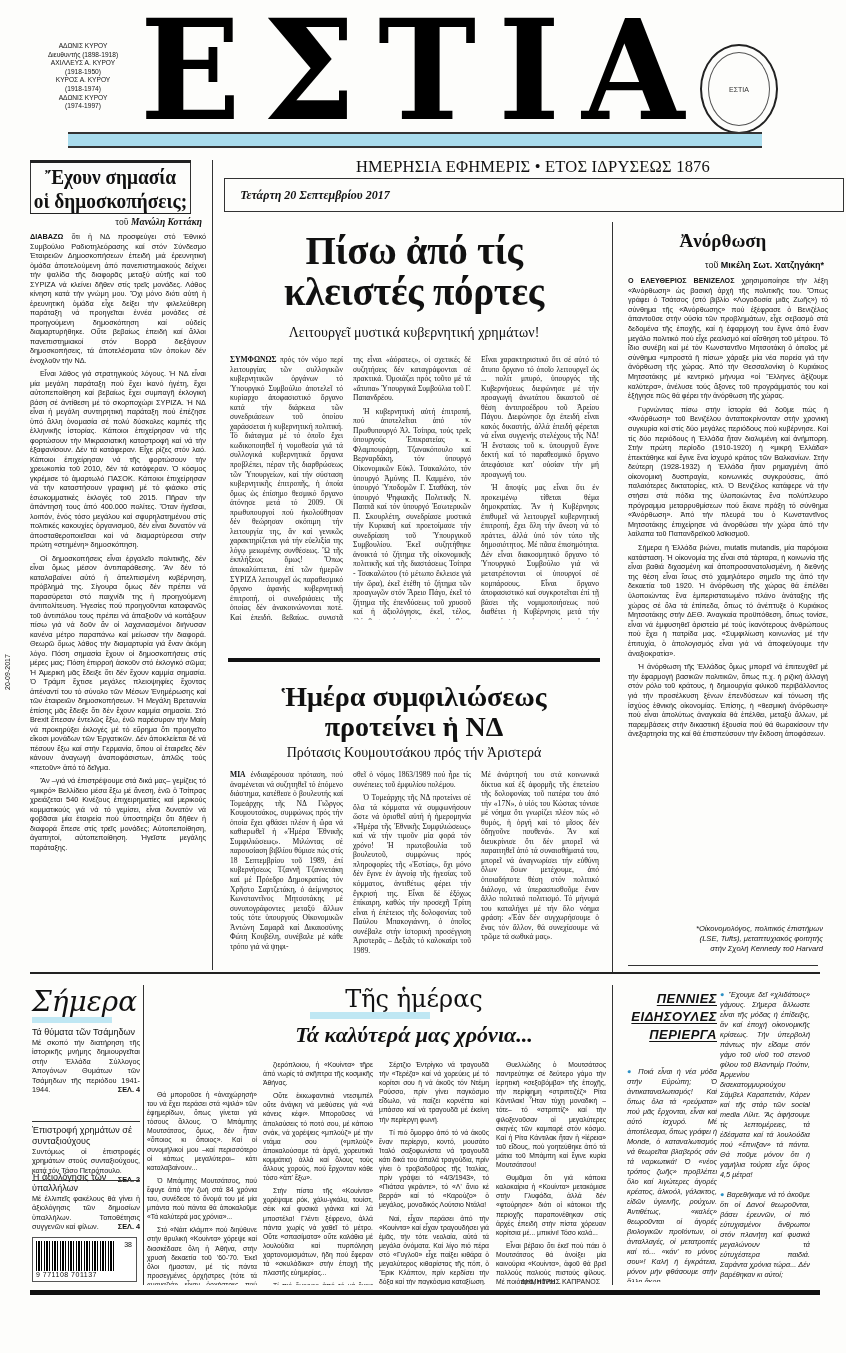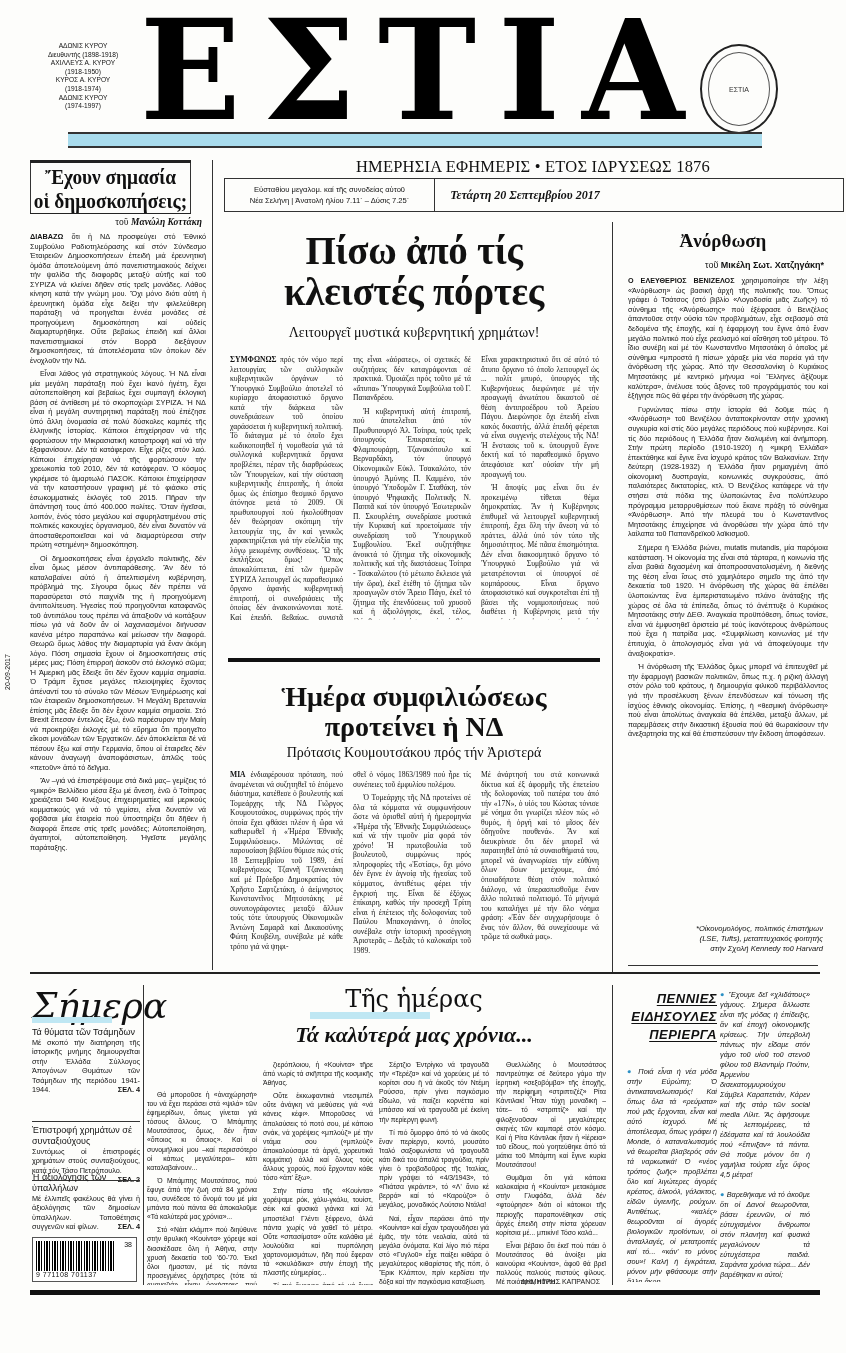--- a/index.html
+++ b/index.html
@@ -54,21 +54,21 @@
 #right-body{left:628px;top:276px;width:200px;height:540px;font-family:"Liberation Sans",sans-serif;font-size:7.2px;line-height:9.6px}
 #right-body .lead{font-weight:bold}
 #right-note{left:628px;top:924px;width:195px;text-align:right;font-style:italic;font-size:7.6px;line-height:10px;font-family:"Liberation Sans",sans-serif}
 #rule-right{left:628px;top:965px;width:190px}
 
 
 #rule-bottom-top{left:30px;top:972px;width:790px;height:2px;background:#222}
 #rule-bottom{left:30px;top:1290px;width:790px;height:5px;background:#111}
 
 
-#simera-h{left:32px;top:985px;font-size:36px;font-style:italic;font-family:"DejaVu Serif",serif}
+#simera-h{left:32px;top:985px;font-size:28px;font-style:italic;font-family:"DejaVu Serif",serif}
 #simera-bar{left:32px;top:1017px;width:80px;height:6px;background:#bfe7f3}
 .sm-item{position:absolute;left:32px;width:108px;font-family:"Liberation Sans",sans-serif}
 .sm-item .t{font-size:9px;line-height:11px;font-weight:normal}
 .sm-item .b{font-size:7.3px;line-height:9.4px;text-align:justify}
 .sm-item .pg{font-weight:bold;float:right}
 #barcode{left:32px;top:1237px;width:105px;height:45px;border:1px solid #555;background:#fff;padding:3px}
 #barcode .bars{height:30px;background:repeating-linear-gradient(90deg,#000 0 1px,#fff 1px 2px,#000 2px 4px,#fff 4px 5px,#000 5px 6px,#fff 6px 8px)}
 #barcode .num{font-size:7px;font-family:"Liberation Sans",sans-serif;letter-spacing:0.5px}
 #barcode .issue{position:absolute;right:4px;top:3px;font-size:7px;font-family:"Liberation Sans",sans-serif}
 
@@ -109,24 +109,20 @@
 <div id="logo" class="abs">ΕΣΤΙΑ</div>
 <div id="seal" class="abs">
     <div class="inner">
       <span>ΕΣΤΙΑ</span>
     </div>
   </div>
 <div id="bluebar" class="abs"></div>
 
 <div id="tagline" class="abs">ΗΜΕΡΗΣΙΑ ΕΦΗΜΕΡΙΣ • ΕΤΟΣ ΙΔΡΥΣΕΩΣ 1876</div>
 <div id="infobox" class="abs">
-  <div class="cell" style="width:210px">
-    <span>Εὐσταθίου μεγαλομ. καί τῆς συνοδείας αὐτοῦ</span>
-    <span>Νέα Σελήνη | Ἀνατολή ἡλίου 7.11΄ – Δύσις 7.25΄</span>
-  </div>
   <div class="cell" style="width:180px">
     <span class="date">Τετάρτη 20 Σεπτεμβρίου 2017</span>
   </div>
 </div>
 
 <div id="date-side" class="abs">20-09-2017</div>
 
 <div class="vrule" style="left:212px;top:160px;height:810px"></div>
 <div id="op-box" class="abs">
   <div>Ἔχουν σημασία</div>

